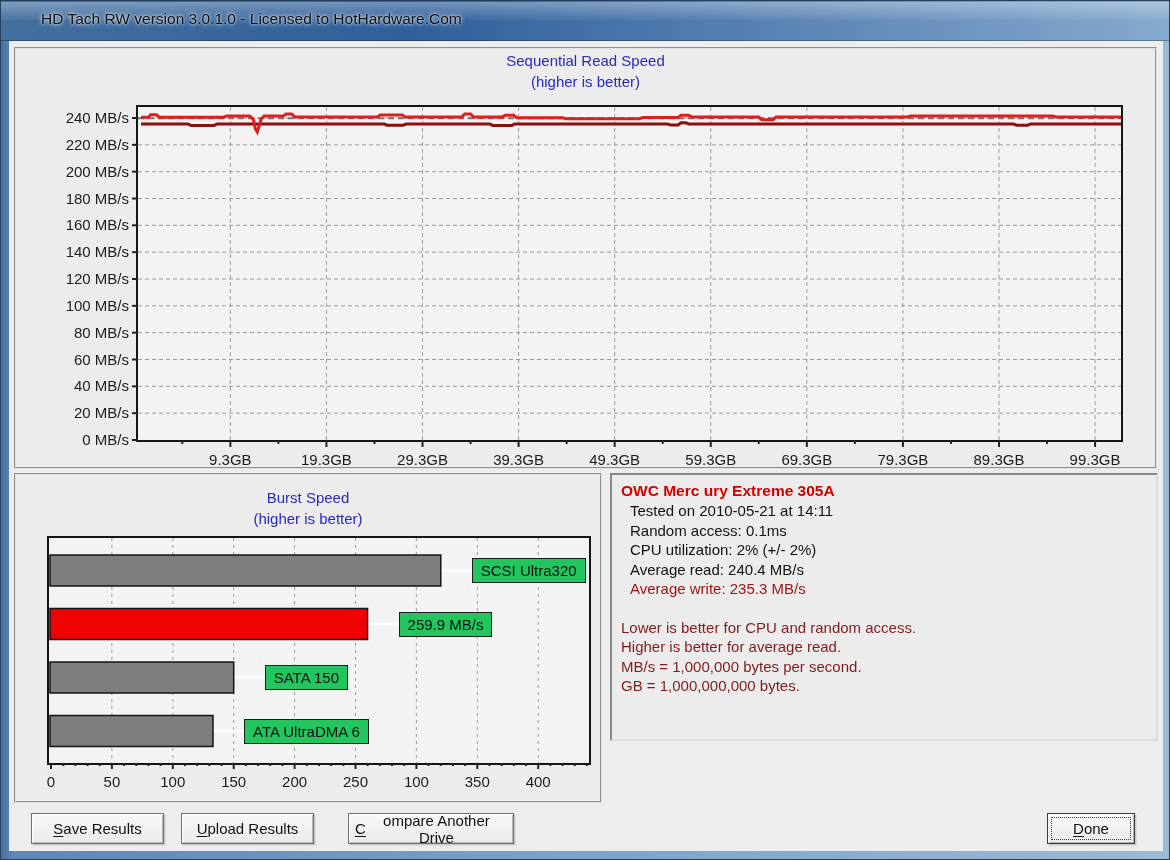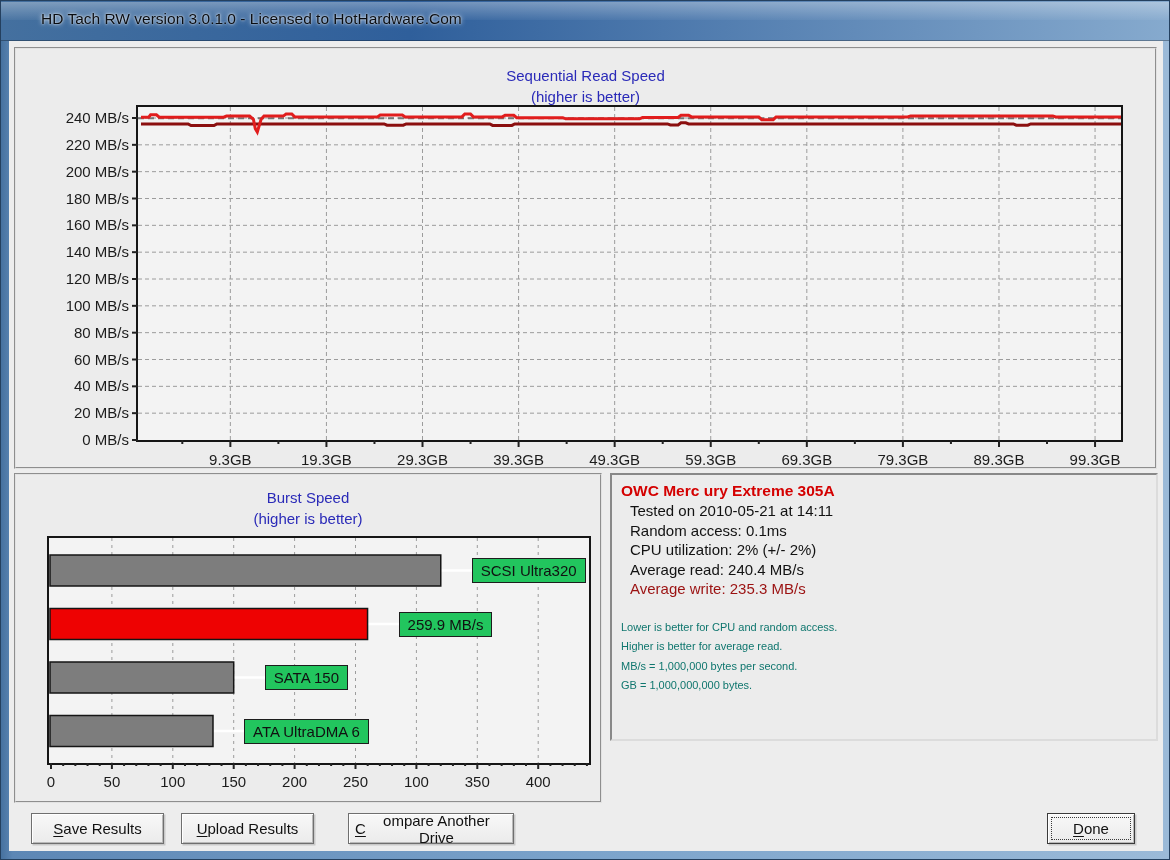--- a/index.html
+++ b/index.html
@@ -29,21 +29,21 @@
   }
 
   .client { position:absolute; left:8px; top:40px; width:1154px; height:810px; background:#ededed; }
 
   .panel { position:absolute; background:#ececec; border:2px groove #e2e2e2; }
   #top-panel   { left:5px;   top:6px;   width:1143px; height:422px; }
   #burst-panel { left:5px;   top:432px; width:588px;  height:330px; }
   #info-panel  { left:601px; top:432px; width:548px;  height:268px; border:2px inset #dcdcdc;padding-left:11px; }
 
   .chart-heading { position:absolute; left:0; right:0; text-align:center; color:#2a2ab8; font-size:15px; line-height:21px; }
-  #seq-heading { top:16px; }
+  #seq-heading { top:1px; }
   #burst-heading { top:12px; }
 
   .plot { position:absolute; background:#f3f3f3; border:2px solid #151515; }
   #seq-plot   { left:120px; top:56px; width:987px; height:337px; }
   #burst-plot { left:31px;  top:61px; width:544px; height:229px; }
   .plot svg { position:absolute; left:0; top:0; overflow:visible; }
 
   .ytick-label { position:absolute; left:7px; width:106px; text-align:right; font-size:15px; color:#1c1c1c; line-height:18px; }
   .xtick-label { position:absolute; width:80px; text-align:center; font-size:15px; color:#1c1c1c; top:402px; }
   .burst-xtick-label { position:absolute; width:50px; text-align:center; font-size:15px; color:#1c1c1c; top:298px; }
@@ -51,21 +51,21 @@
   .bar-tag {
     position:absolute; background:#22c55e; border:1px solid #1d1d1d; color:#111;
     font-size:15px; line-height:19px; padding:2px 8px; white-space:nowrap;
   }
 
   #info-content { position:absolute; left:0; top:0; right:0; bottom:0; padding:6px 9px; }
   .drive-name { font-size:15.5px; line-height:20px; font-weight:bold; color:#d40000; }
   .info-line  { font-size:15px; line-height:19.5px; color:#121212; padding-left:9px; }
   .info-line.write { color:#9b1111; }
   #info-notes { margin-top:19px; }
-  .note-line  { font-size:11px; line-height:19.5px; color:#0f766e; }
+  .note-line  { font-size:15px; line-height:19.5px; color:#7f1d1d; }
 
   .btn {
     position:absolute; height:31px; font-size:15px; color:#111; cursor:default;
     background:linear-gradient(#f8f8f8,#ebebeb); border:1px solid #6f6f6f;
     box-shadow: inset 1px 1px 0 #ffffff, inset -1px -1px 0 #b9b9b9, 1.5px 1.5px 0 #c9c9c9;
     display:flex; align-items:center; justify-content:center;
     font-family:"Liberation Sans", sans-serif;
   }
   #btn-save    { left:22px;  top:772px; width:133px; }
   #btn-upload  { left:172px; top:772px; width:133px; }

